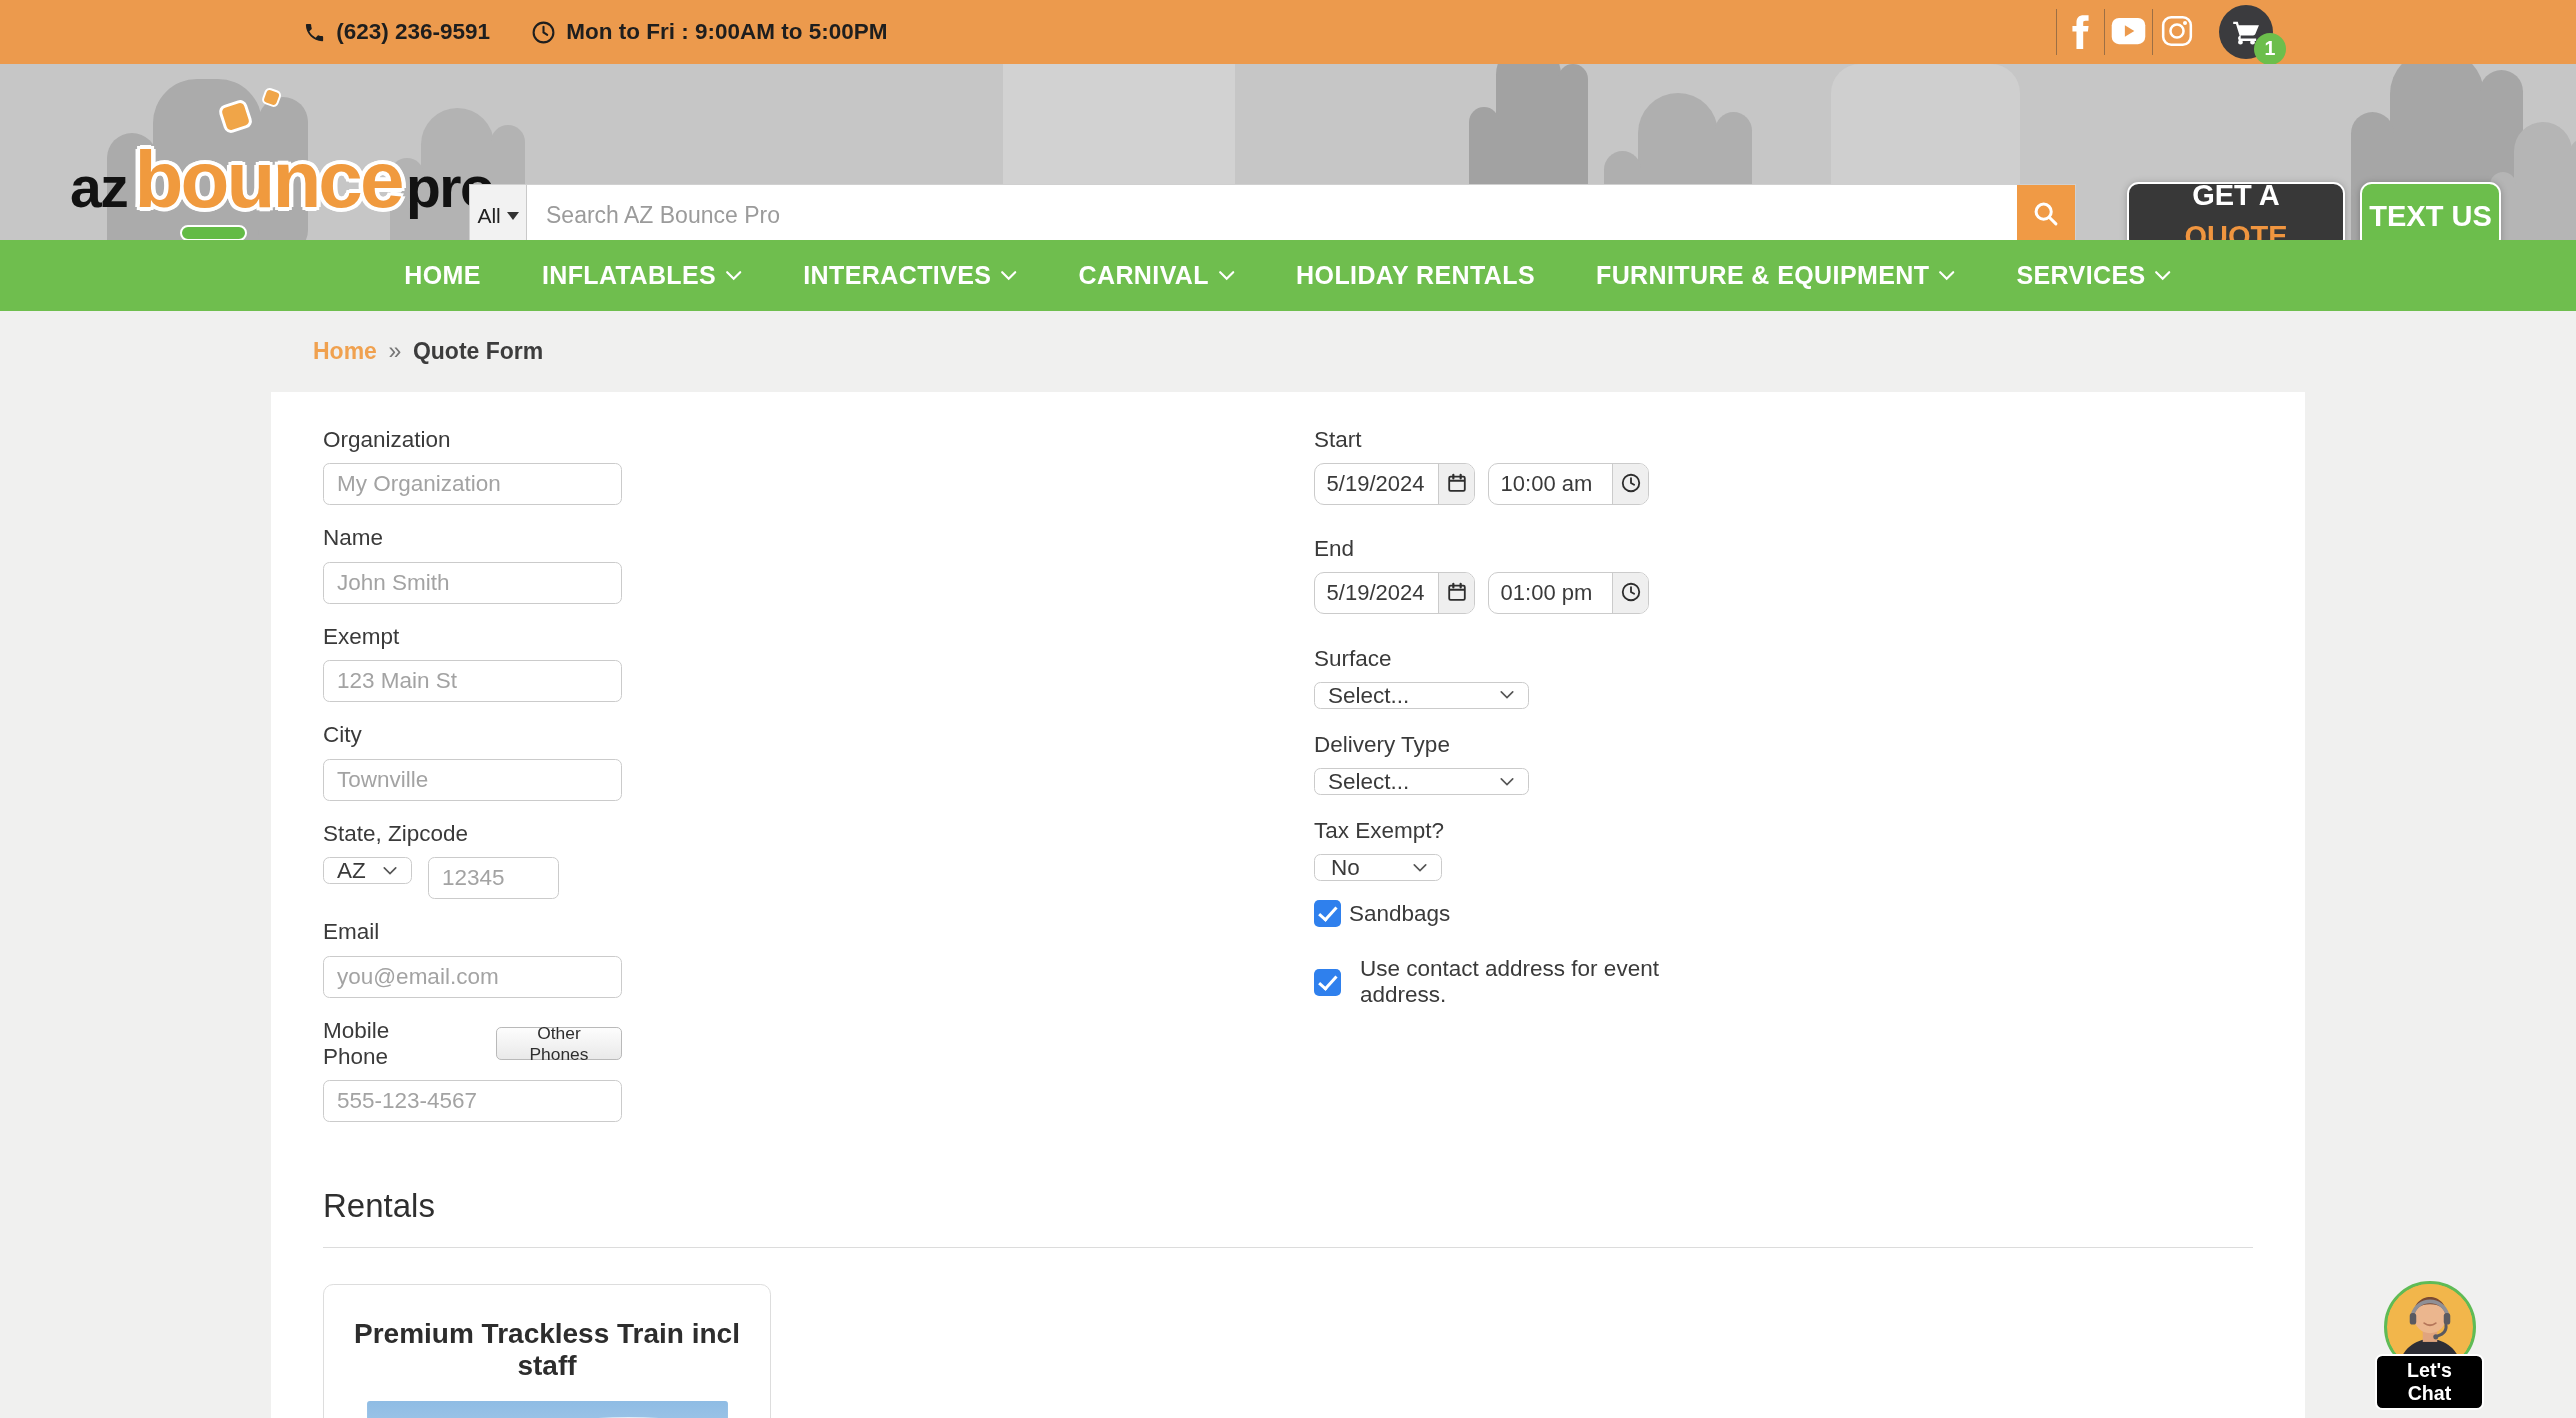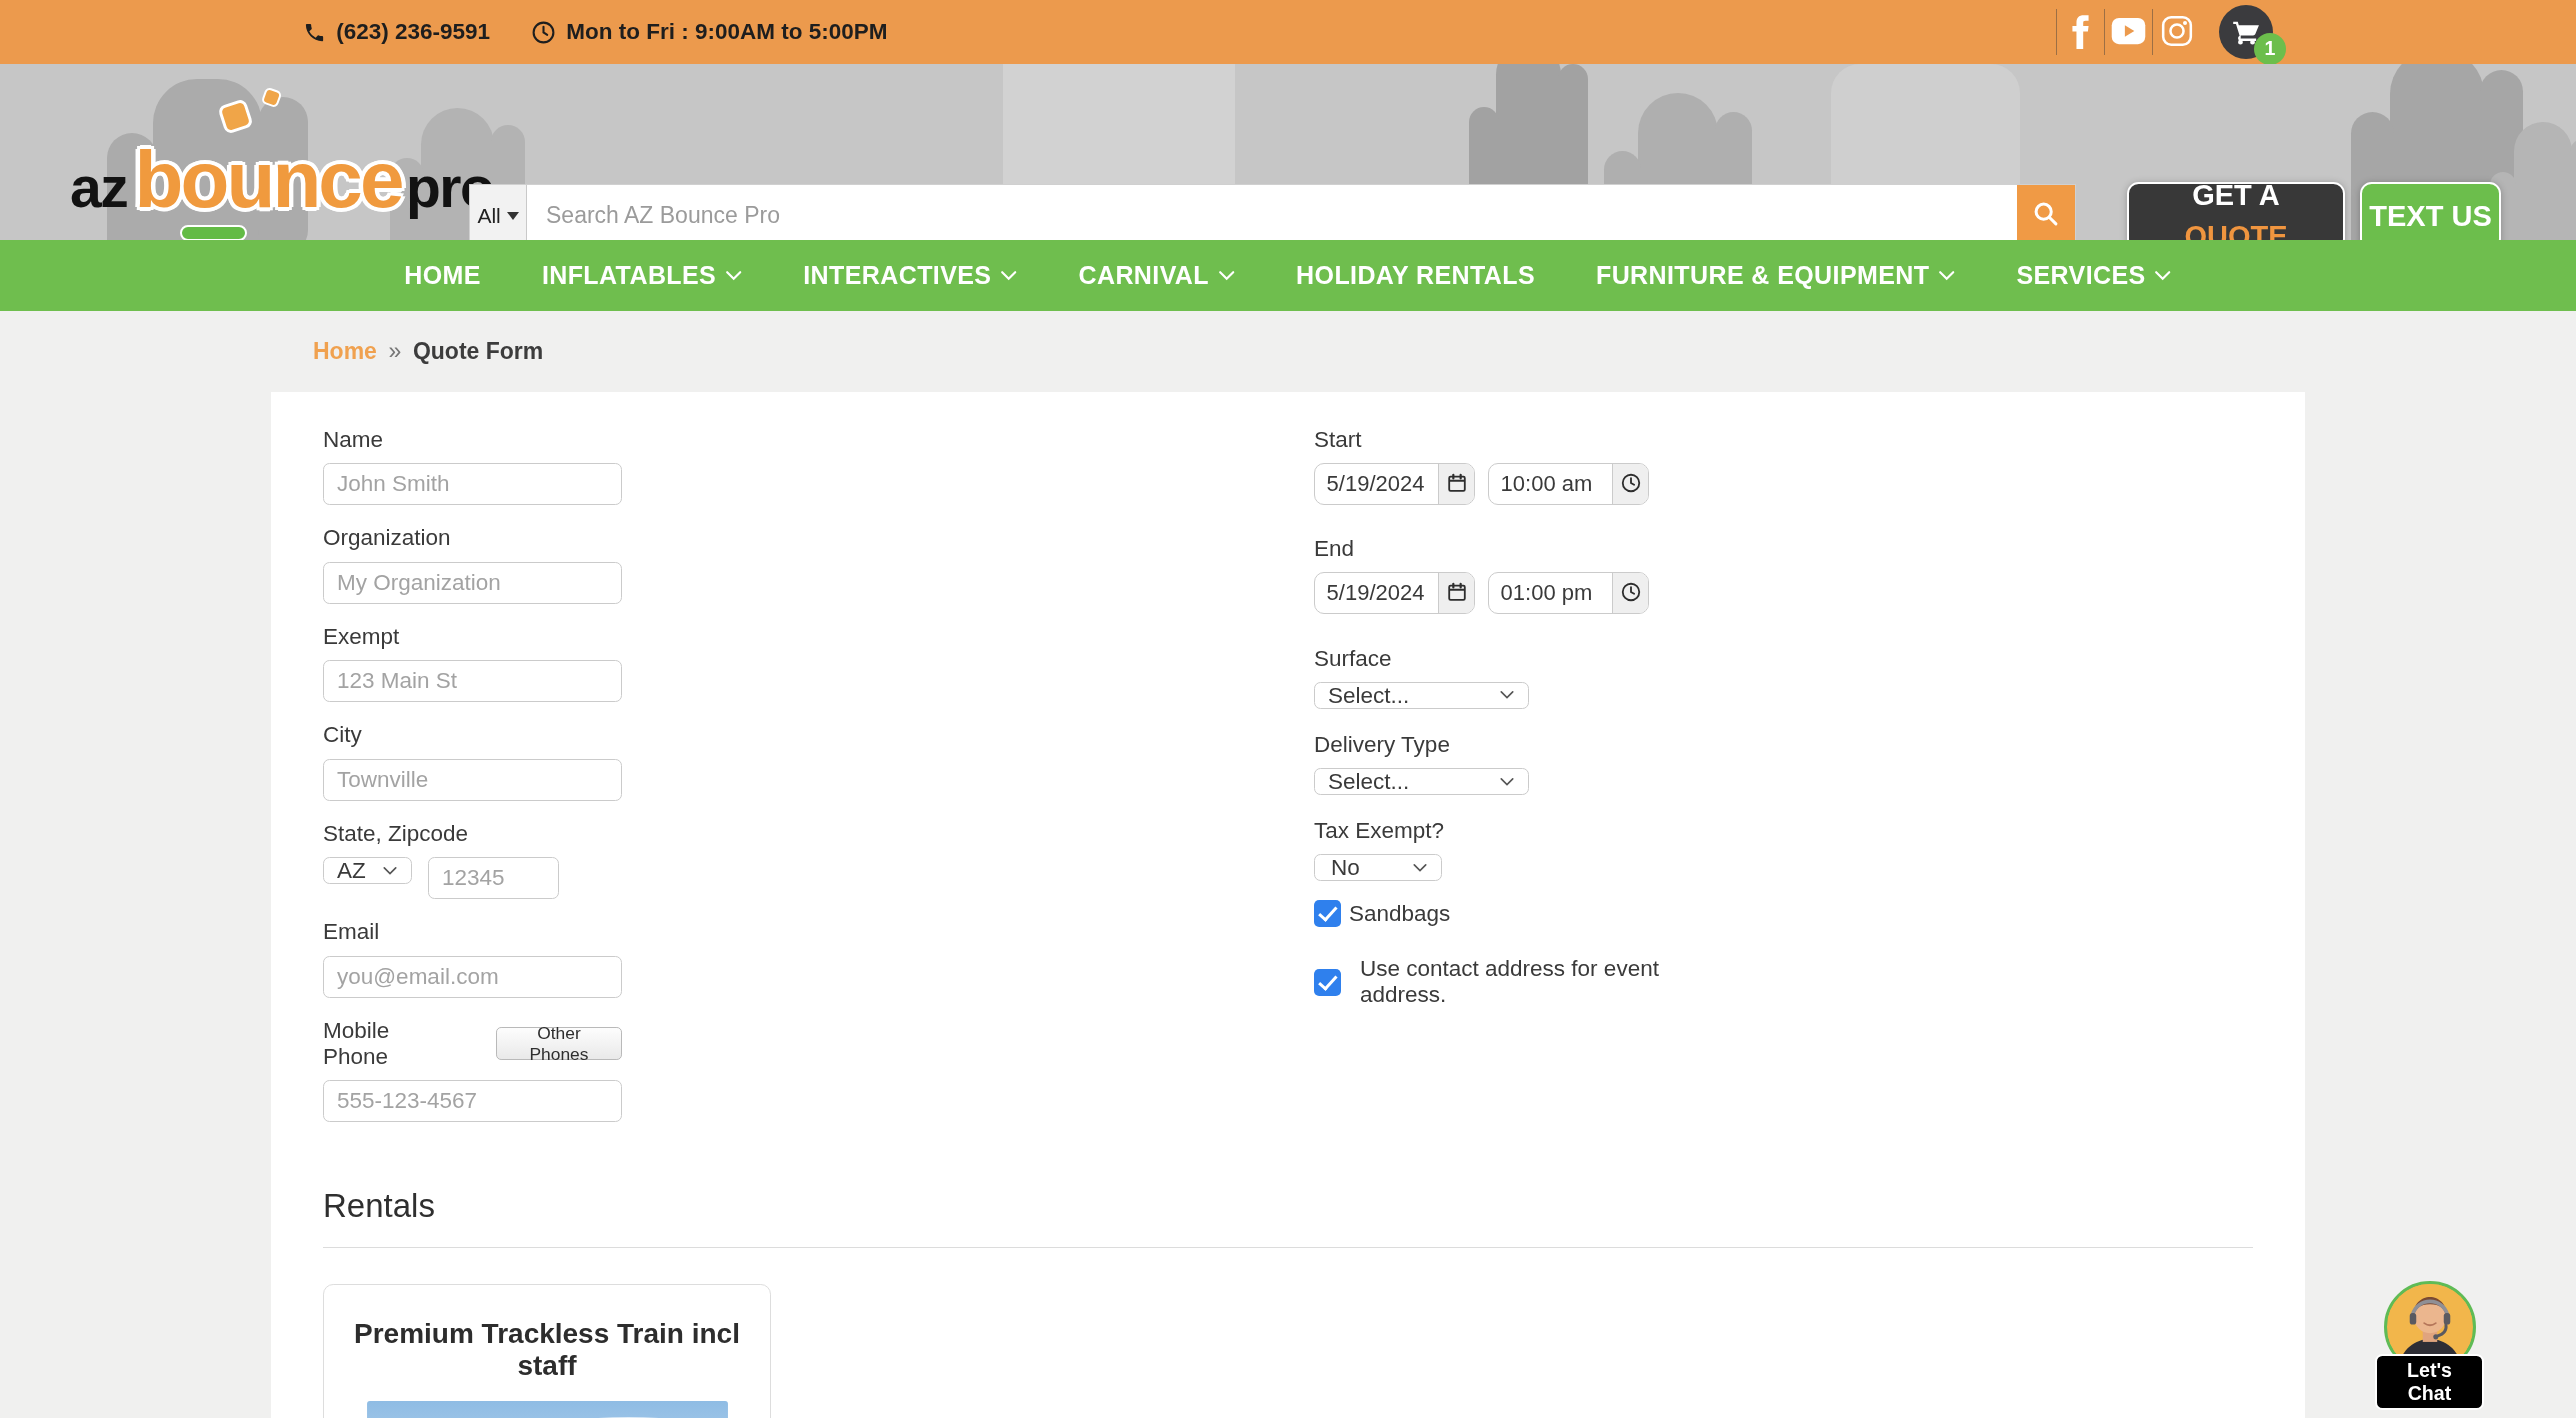--- a/index.html
+++ b/index.html
@@ -279,26 +279,26 @@
       <span class="crumb-sep">»</span>
       <span class="crumb-cur">Quote Form</span>
     </div>
   </div>
 
   <div class="panel">
     <div class="form-cols">
 
       <div class="col-left">
         <div class="fgroup">
+          <div class="flabel">Organization</div>
+          <input class="tinput" type="text" placeholder="My Organization" style="">
+        </div>
+        <div class="fgroup">
           <div class="flabel">Name</div>
           <input class="tinput" type="text" placeholder="John Smith" style="">
-        </div>
-        <div class="fgroup">
-          <div class="flabel">Organization</div>
-          <input class="tinput" type="text" placeholder="My Organization" style="">
         </div>
         <div class="fgroup">
           <div class="flabel">Exempt</div>
           <input class="tinput" type="text" placeholder="123 Main St" style="">
         </div>
         <div class="fgroup">
           <div class="flabel">City</div>
           <input class="tinput" type="text" placeholder="Townville" style="">
         </div>
         <div class="fgroup">

